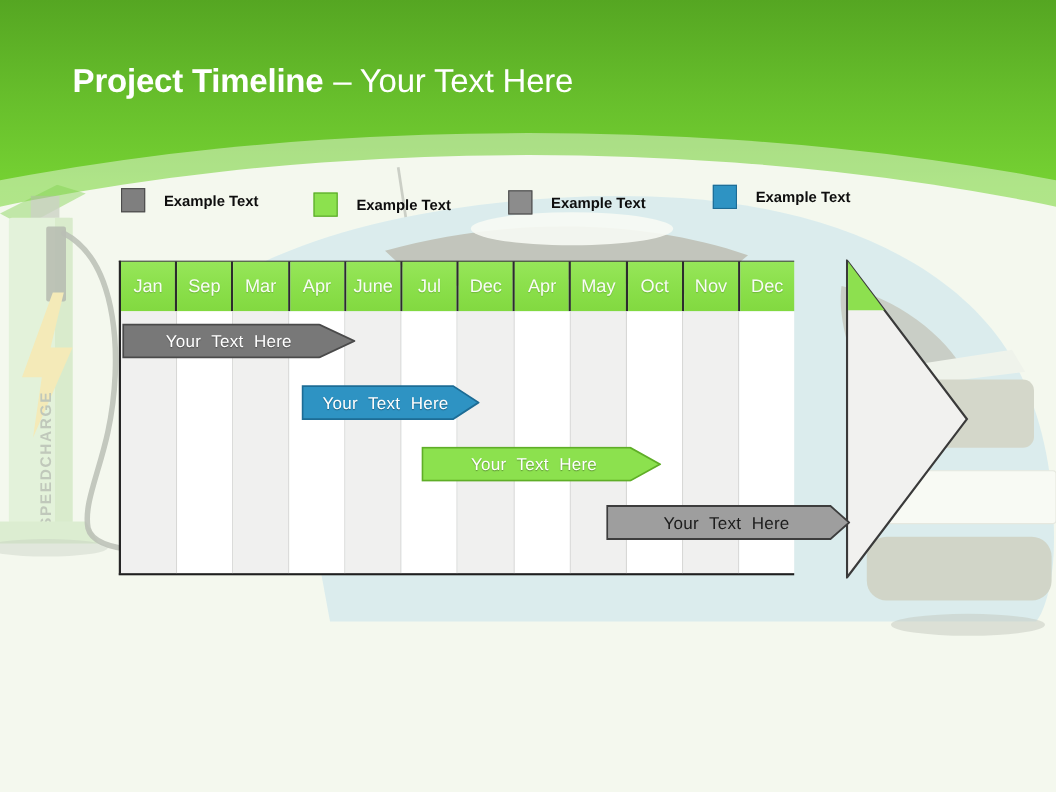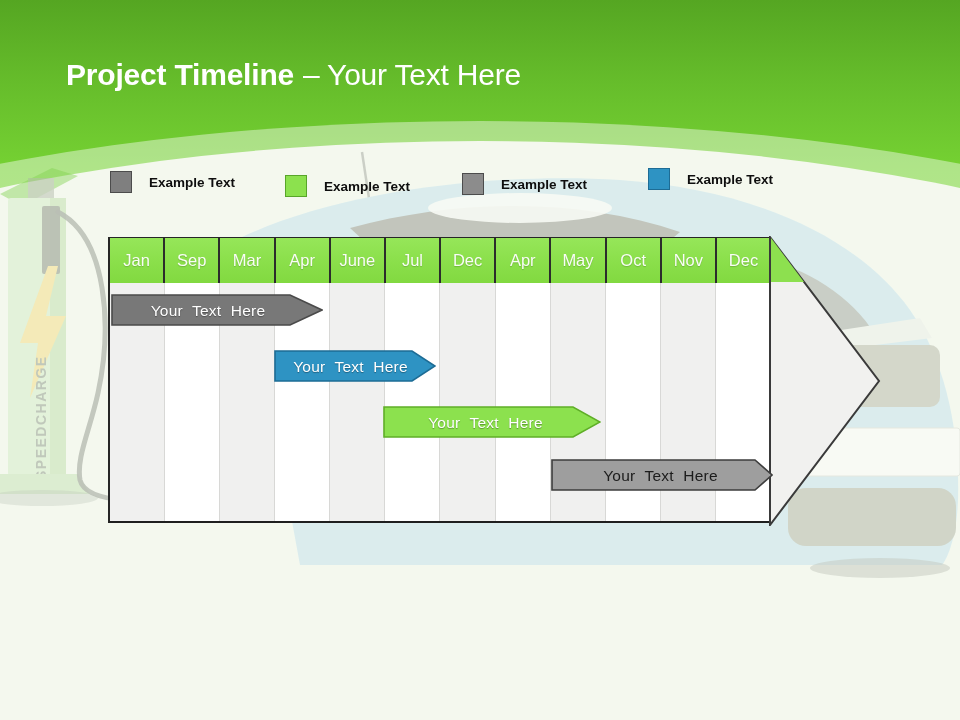--- a/index.html
+++ b/index.html
@@ -22,21 +22,21 @@
   
   .charger-svg{position:absolute;left:0;top:168px;z-index:4;opacity:.55;}
   .car-svg{position:absolute;left:220px;top:140px;z-index:4;opacity:.38;}
 
   
   .legend-item{position:absolute;display:flex;align-items:center;z-index:6;}
   .swatch{width:20px;height:20px;border:1px solid #4c4c4c;flex:0 0 auto;}
   .legend-label{font-size:13.5px;font-weight:bold;color:#0e0e0e;margin-left:17px;white-space:nowrap;}
 
   
-  .timeline-table{position:absolute;left:108px;top:237px;width:662px;height:286px;z-index:8;
+  .timeline-table{position:absolute;left:108px;top:237px;width:614px;height:286px;z-index:8;
     box-sizing:border-box;border-left:2px solid #262626;border-top:1px solid #262626;
     border-bottom:2px solid #1f1f1f;}
   .month-row{display:flex;height:45px;}
   .month-cell{flex:1;display:flex;align-items:center;justify-content:center;
     background:linear-gradient(180deg,#96e659 0%,#8adf4a 55%,#82d940 100%);
     border-right:2px solid #2c2c2c;box-sizing:border-box;}
   .month-cell:last-child{border-right:none;text-align:right;}
   .month-cell span{color:rgba(255,255,255,0.95);font-size:16.5px;
     text-shadow:0 1px 1px rgba(0,0,0,0.18);}
   .body-row{display:flex;height:238px;}

